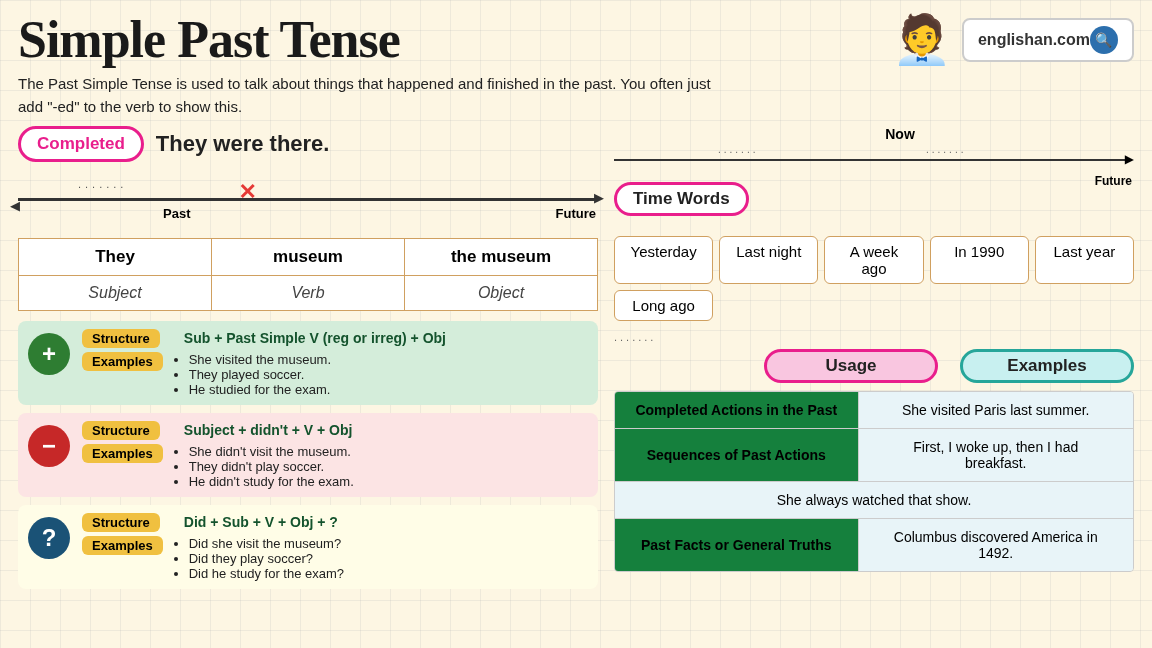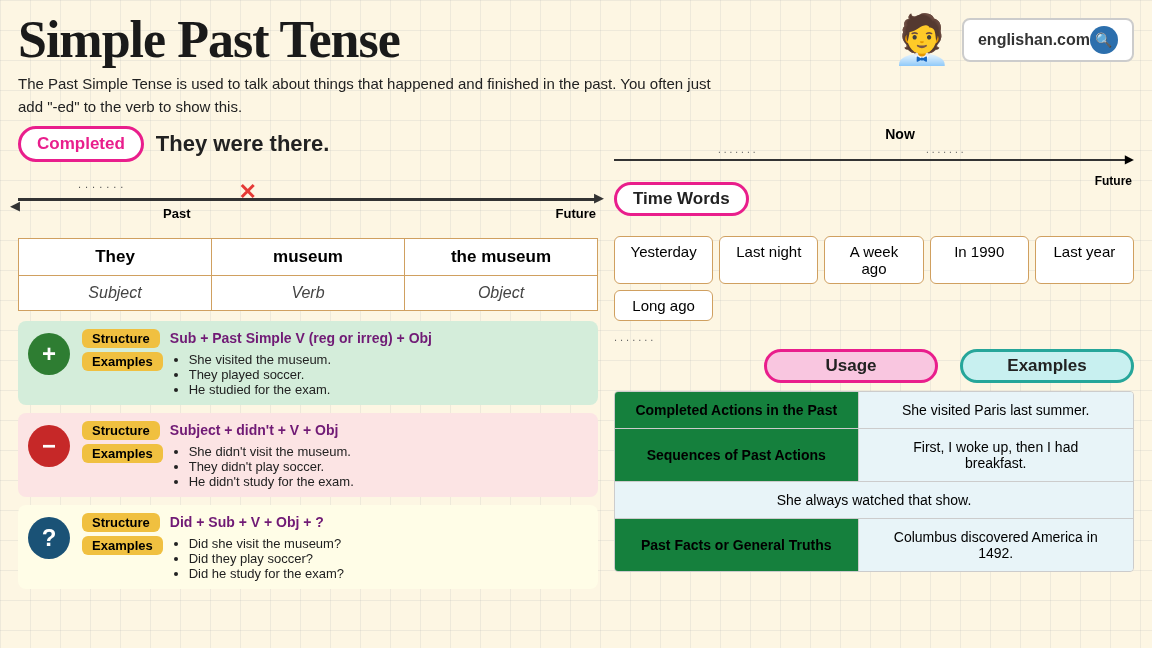--- a/index.html
+++ b/index.html
@@ -192,37 +192,37 @@
     .sign-negative { background: #c62828; }
     .sign-question { background: #1a5276; }
 
     .struct-content {
       flex: 1;
     }
 
     .struct-line {
       display: flex;
       align-items: baseline;
-      gap: 10px;
+      gap: 24px;
       margin-bottom: 4px;
     }
 
     .struct-label {
       background: #f0c040;
       border-radius: 6px;
       padding: 2px 10px;
       font-size: 13px;
       font-weight: bold;
       white-space: nowrap;
     }
 
     .struct-text {
       font-size: 14px;
       font-weight: bold;
-      color: #701a75;
+      color: #14532d;
     }
 
     .examples-label {
       background: #f0c040;
       border-radius: 6px;
       padding: 2px 10px;
       font-size: 13px;
       font-weight: bold;
       white-space: nowrap;
       margin-right: 8px;

